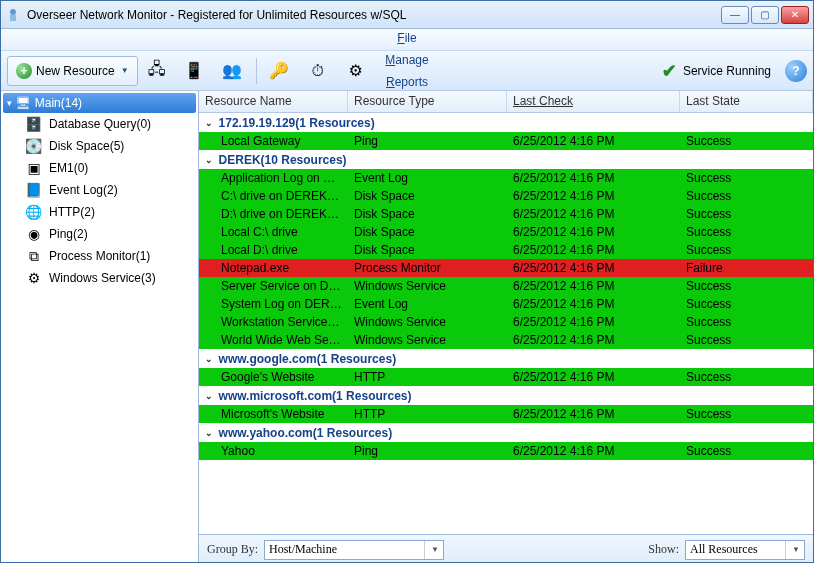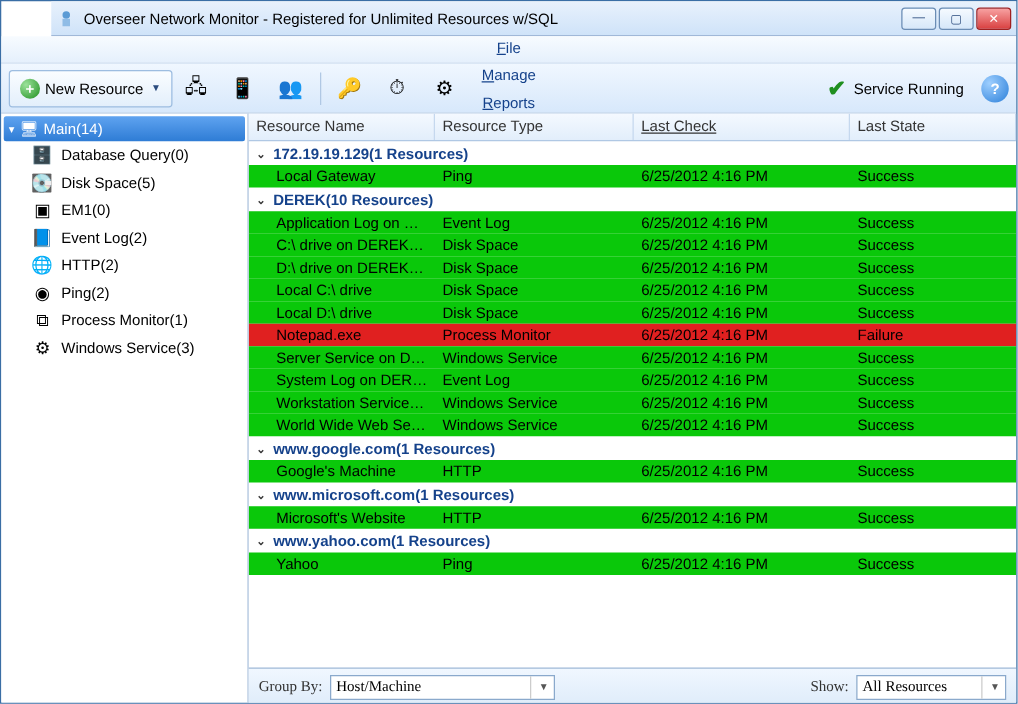--- a/index.html
+++ b/index.html
@@ -1,17 +1,17 @@
 <!DOCTYPE html>
 <html><head>
 <meta charset="utf-8">
 <style>
 * { box-sizing: border-box; margin: 0; padding: 0; }
 body { font-family: "Segoe UI", Tahoma, sans-serif; font-size: 12px; background: #fff; width: 814px; height: 563px; overflow: hidden; border: 1px solid #3a6ea5; }
-.titlebar { height: 28px; background: linear-gradient(#e8f1fc, #cfe3f9); display: flex; align-items: center; padding: 0 4px; border-bottom: 1px solid #a0b8d8; margin-left: 40px; }
+.titlebar { height: 28px; background: linear-gradient(#e8f1fc, #cfe3f9); display: flex; align-items: center; padding: 0 4px; border-bottom: 1px solid #a0b8d8; }
 .titlebar .app-icon { width: 16px; height: 16px; margin-right: 6px; }
 .titlebar .title { flex: 1; color: #000; font-size: 12px; }
 .winbtns { display: flex; gap: 2px; }
 .winbtn { width: 28px; height: 18px; border: 1px solid #6b8db5; background: linear-gradient(#f5faff,#d6e7f9); border-radius: 3px; display:flex; align-items:center; justify-content:center; font-size:10px; color:#2b4c7e; }
 .winbtn.close { background: linear-gradient(#f7a1a1,#d94141); color:#fff; border-color:#a02020; }
 .menubar { height: 22px; background: linear-gradient(#f7fbff,#e5f0fc); display:flex; align-items:center; padding: 0 8px; gap: 4px; border-bottom: 1px solid #c5d8ee; flex-direction: column; }
 .menubar .menu { padding: 2px 8px; color:#15428b; cursor:default; }
 .menubar .menu span.ul { text-decoration: underline; }
 .toolbar { height: 40px; background: linear-gradient(#f0f7ff,#d7e8fb); display:flex; align-items:center; padding: 0 6px; border-bottom: 1px solid #b0c8e4; }
 .toolbtn { height: 30px; display:flex; align-items:center; padding:0 6px; gap:4px; border:1px solid transparent; border-radius:3px; }
@@ -239,21 +239,21 @@
           <div class="cell-name">World Wide Web Servic...</div>
           <div class="cell-type">Windows Service</div>
           <div class="cell-check">6/25/2012 4:16 PM</div>
           <div class="cell-state">Success</div>
         </div>
         <div class="group-row">
           <span class="garrow">⌄</span>
           <span>www.google.com(1 Resources)</span>
         </div>
         <div class="data-row success">
-          <div class="cell-name">Google's Machine</div>
+          <div class="cell-name">Google's Website</div>
           <div class="cell-type">HTTP</div>
           <div class="cell-check">6/25/2012 4:16 PM</div>
           <div class="cell-state">Success</div>
         </div>
         <div class="group-row">
           <span class="garrow">⌄</span>
           <span>www.microsoft.com(1 Resources)</span>
         </div>
         <div class="data-row success">
           <div class="cell-name">Microsoft's Website</div>

